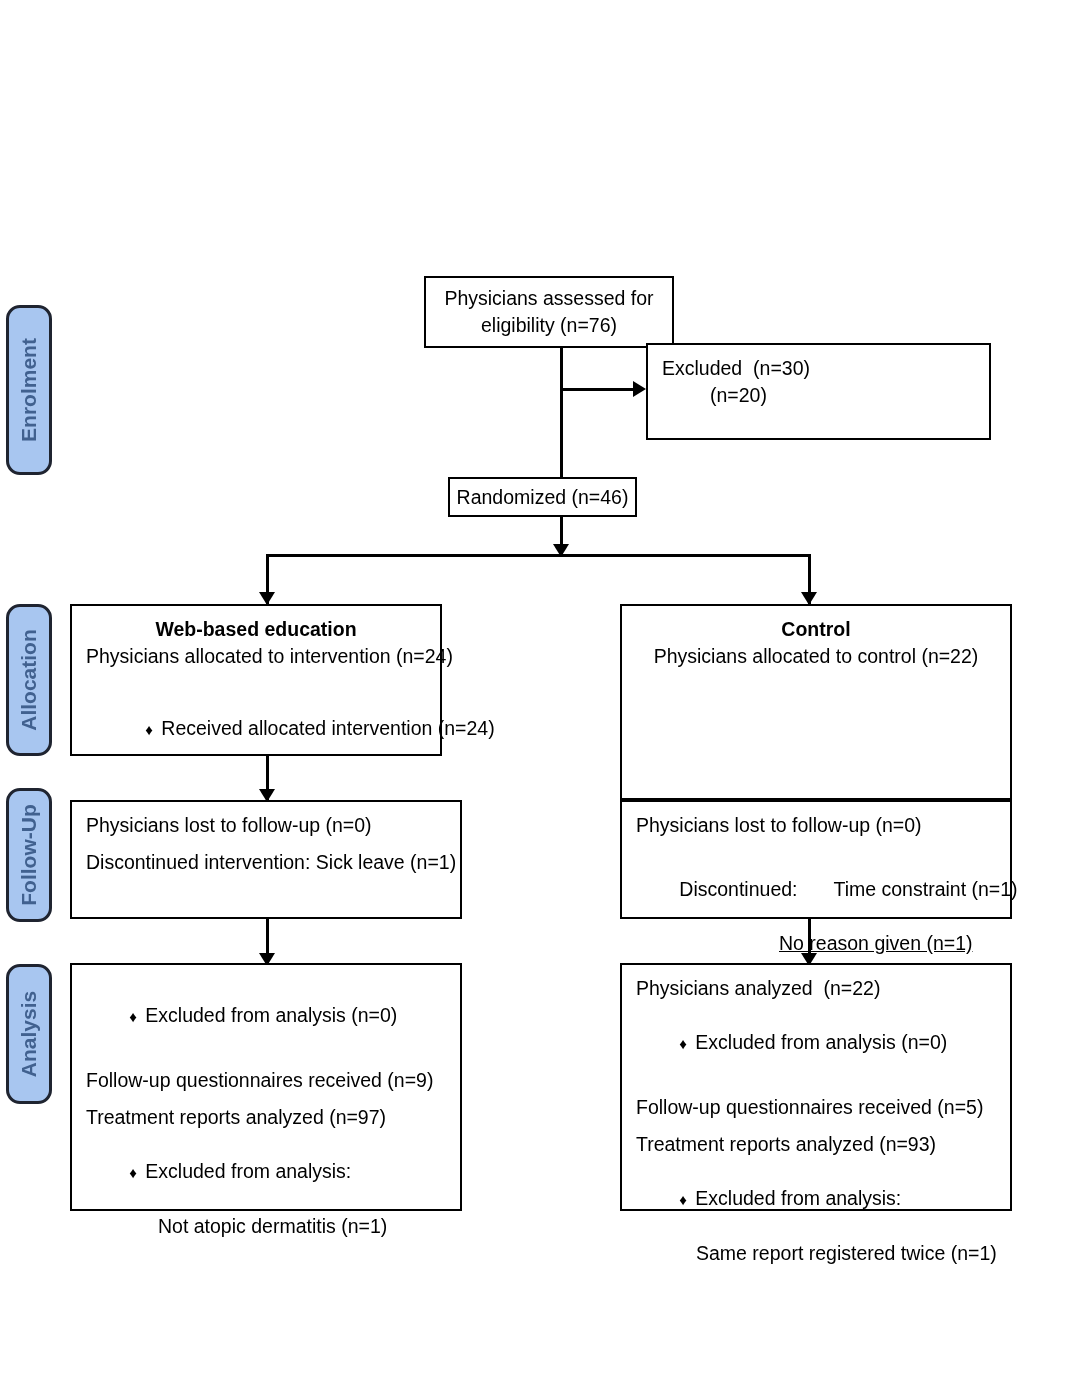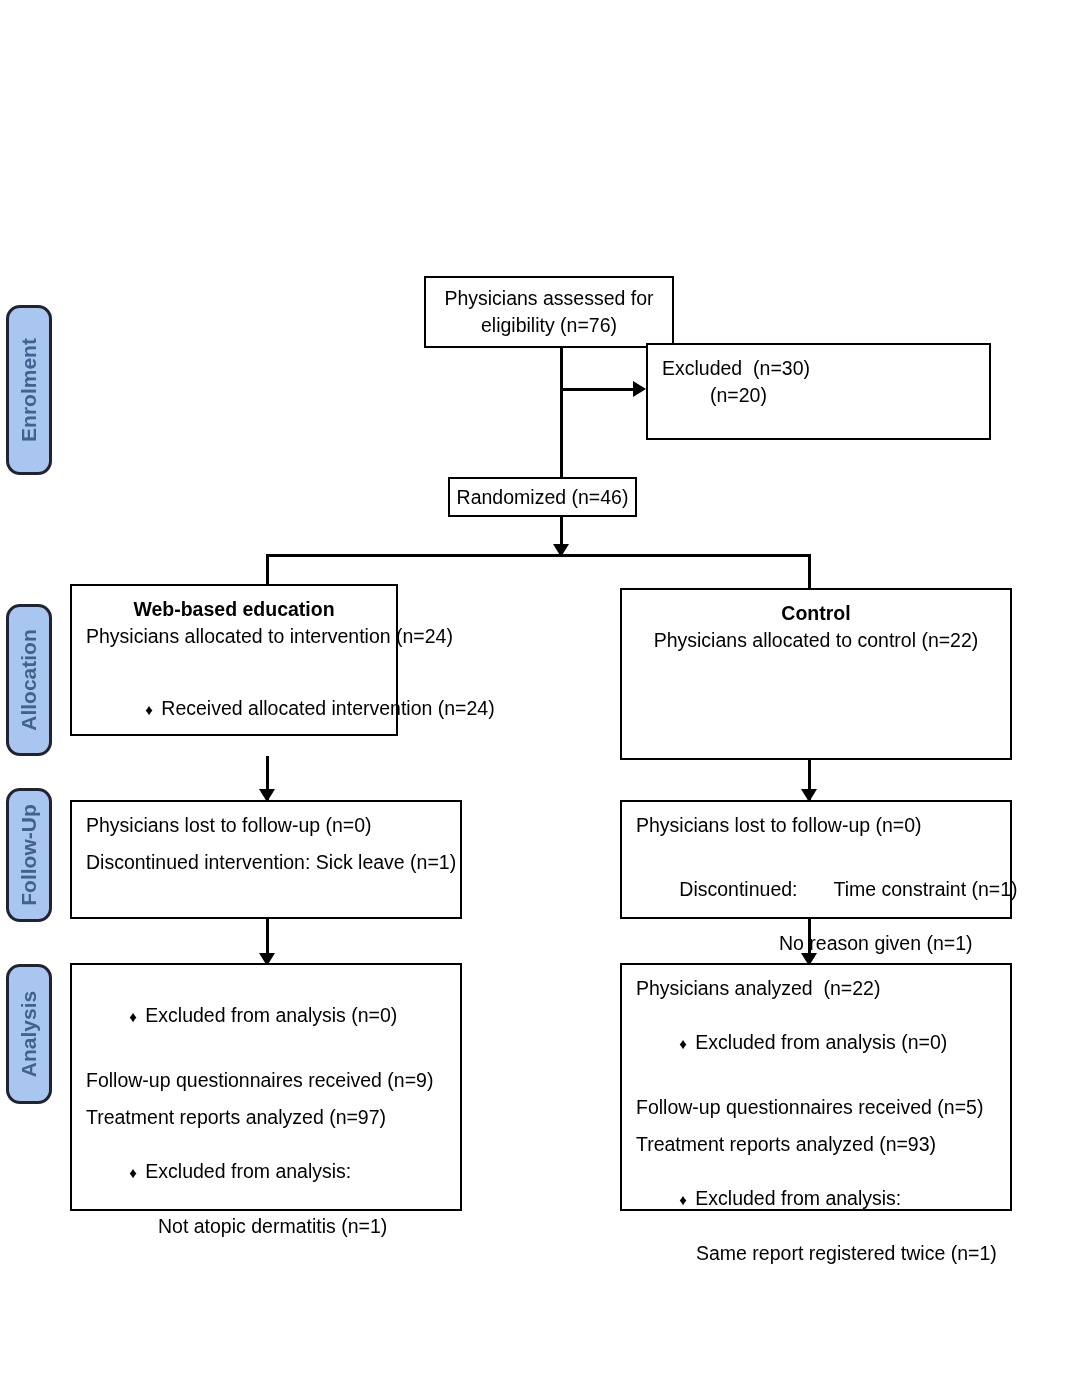--- a/index.html
+++ b/index.html
@@ -182,32 +182,32 @@
       <div class="line" style="padding-left:48px;">(n=20)</div>
     </div>
   </div>
 
   <div class="fbox fbox-center" style="left:448px; top:477px; width:189px; height:40px;">
     <div class="inner">
       <div class="line line-center">Randomized (n=46)</div>
     </div>
   </div>
 
-  <div class="fbox" style="left:70px; top:584px; width:328px; height:152px;">
+  <div class="fbox" style="left:70px; top:604px; width:372px; height:152px;">
     <div class="inner">
       <div class="title-line">Web-based education</div>
       <div class="line line-center">Physicians allocated to intervention (n=24)</div>
       <div class="gap-md"></div>
       <div class="bullet-line indent-1">
         <span class="bul">♦</span><span>Received allocated intervention (n=24)</span>
       </div>
     </div>
   </div>
 
-  <div class="fbox" style="left:620px; top:588px; width:392px; height:172px;">
+  <div class="fbox" style="left:620px; top:604px; width:392px; height:196px;">
     <div class="inner">
       <div class="title-line">Control</div>
       <div class="line line-center">Physicians allocated to control (n=22)</div>
     </div>
   </div>
 
   <div class="fbox" style="left:70px; top:800px; width:392px; height:119px;">
     <div class="inner">
       <div class="line">Physicians lost to follow-up (n=0)</div>
       <div class="gap-sm"></div>
@@ -215,21 +215,21 @@
     </div>
   </div>
 
   <div class="fbox" style="left:620px; top:800px; width:392px; height:119px;">
     <div class="inner">
       <div class="line">Physicians lost to follow-up (n=0)</div>
       <div class="gap-sm"></div>
       <div class="line">
         <span>Discontinued:</span><span style="display:inline-block; width:36px;"></span><span>Time constraint (n=1)</span>
       </div>
-      <div class="line" style="padding-left:143px;">No reason given (n=1)</div>
+      <div class="line" style="padding-left:143px;text-decoration:underline;">No reason given (n=1)</div>
     </div>
   </div>
 
   <div class="fbox" style="left:70px; top:963px; width:392px; height:248px;">
     <div class="inner">
       <div class="bullet-line">
         <span class="bul">♦</span><span>Excluded from analysis (n=0)</span>
       </div>
       <div class="gap-sm"></div>
       <div class="line">Follow-up questionnaires received (n=9)</div>

